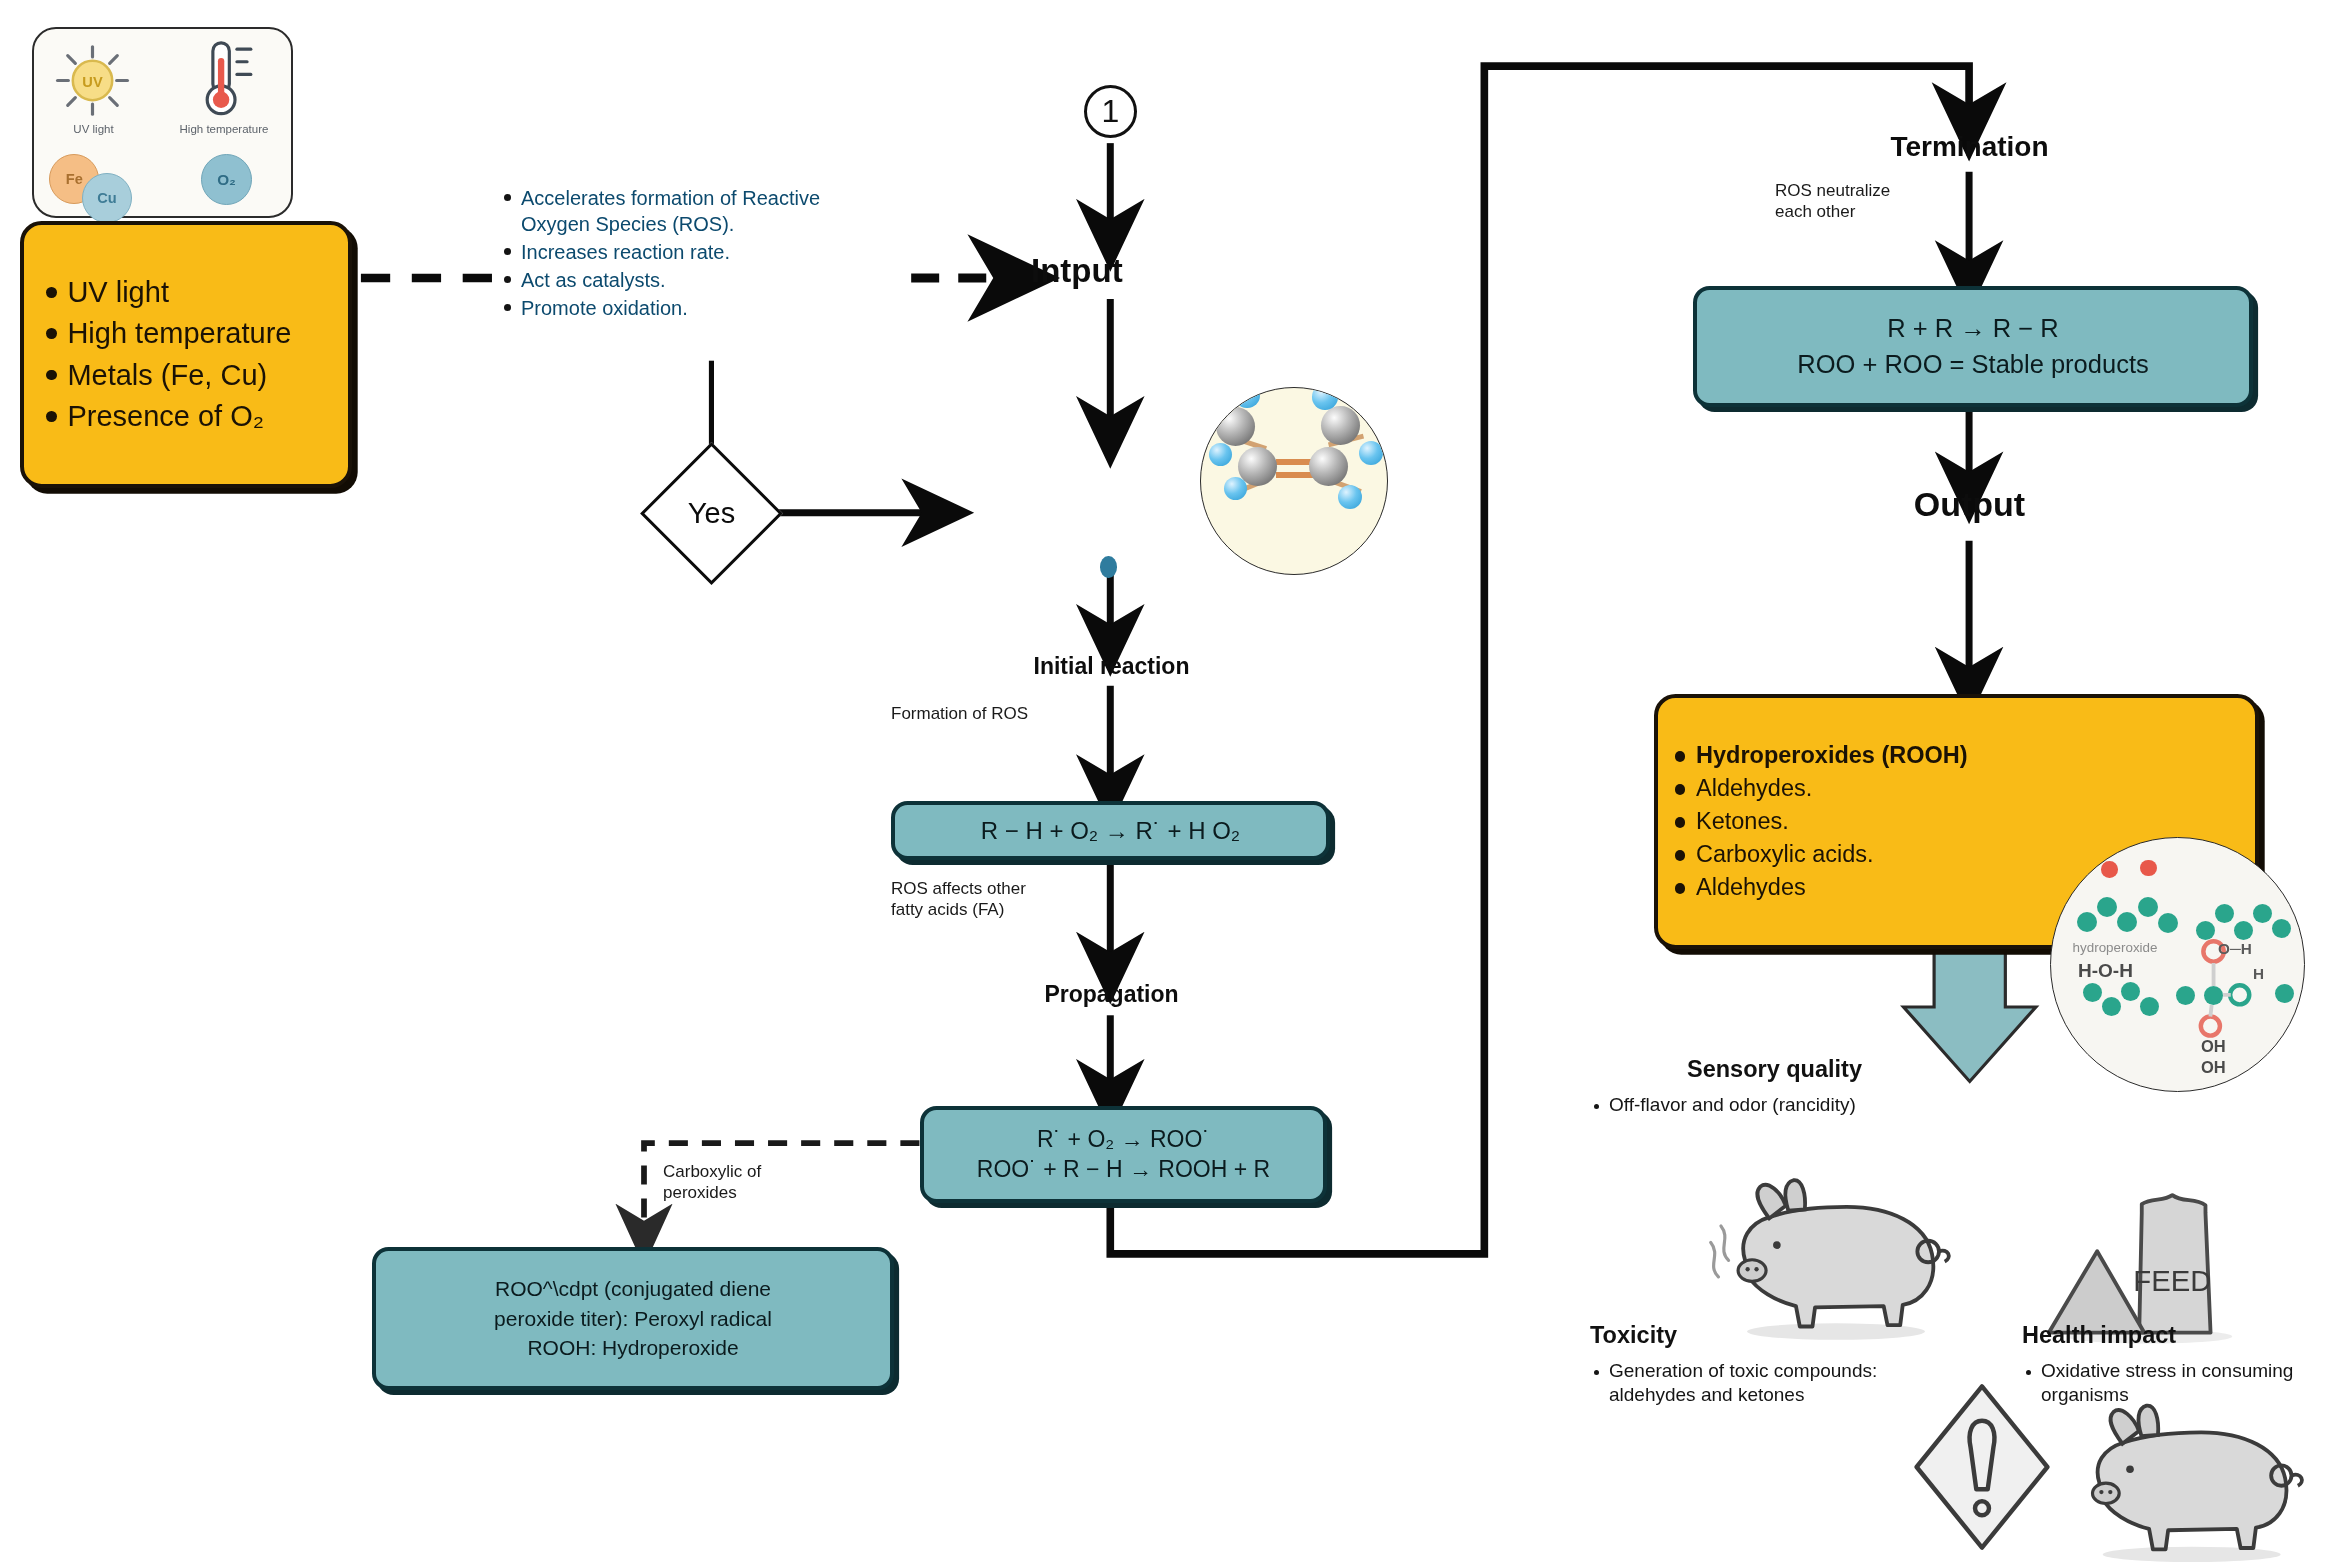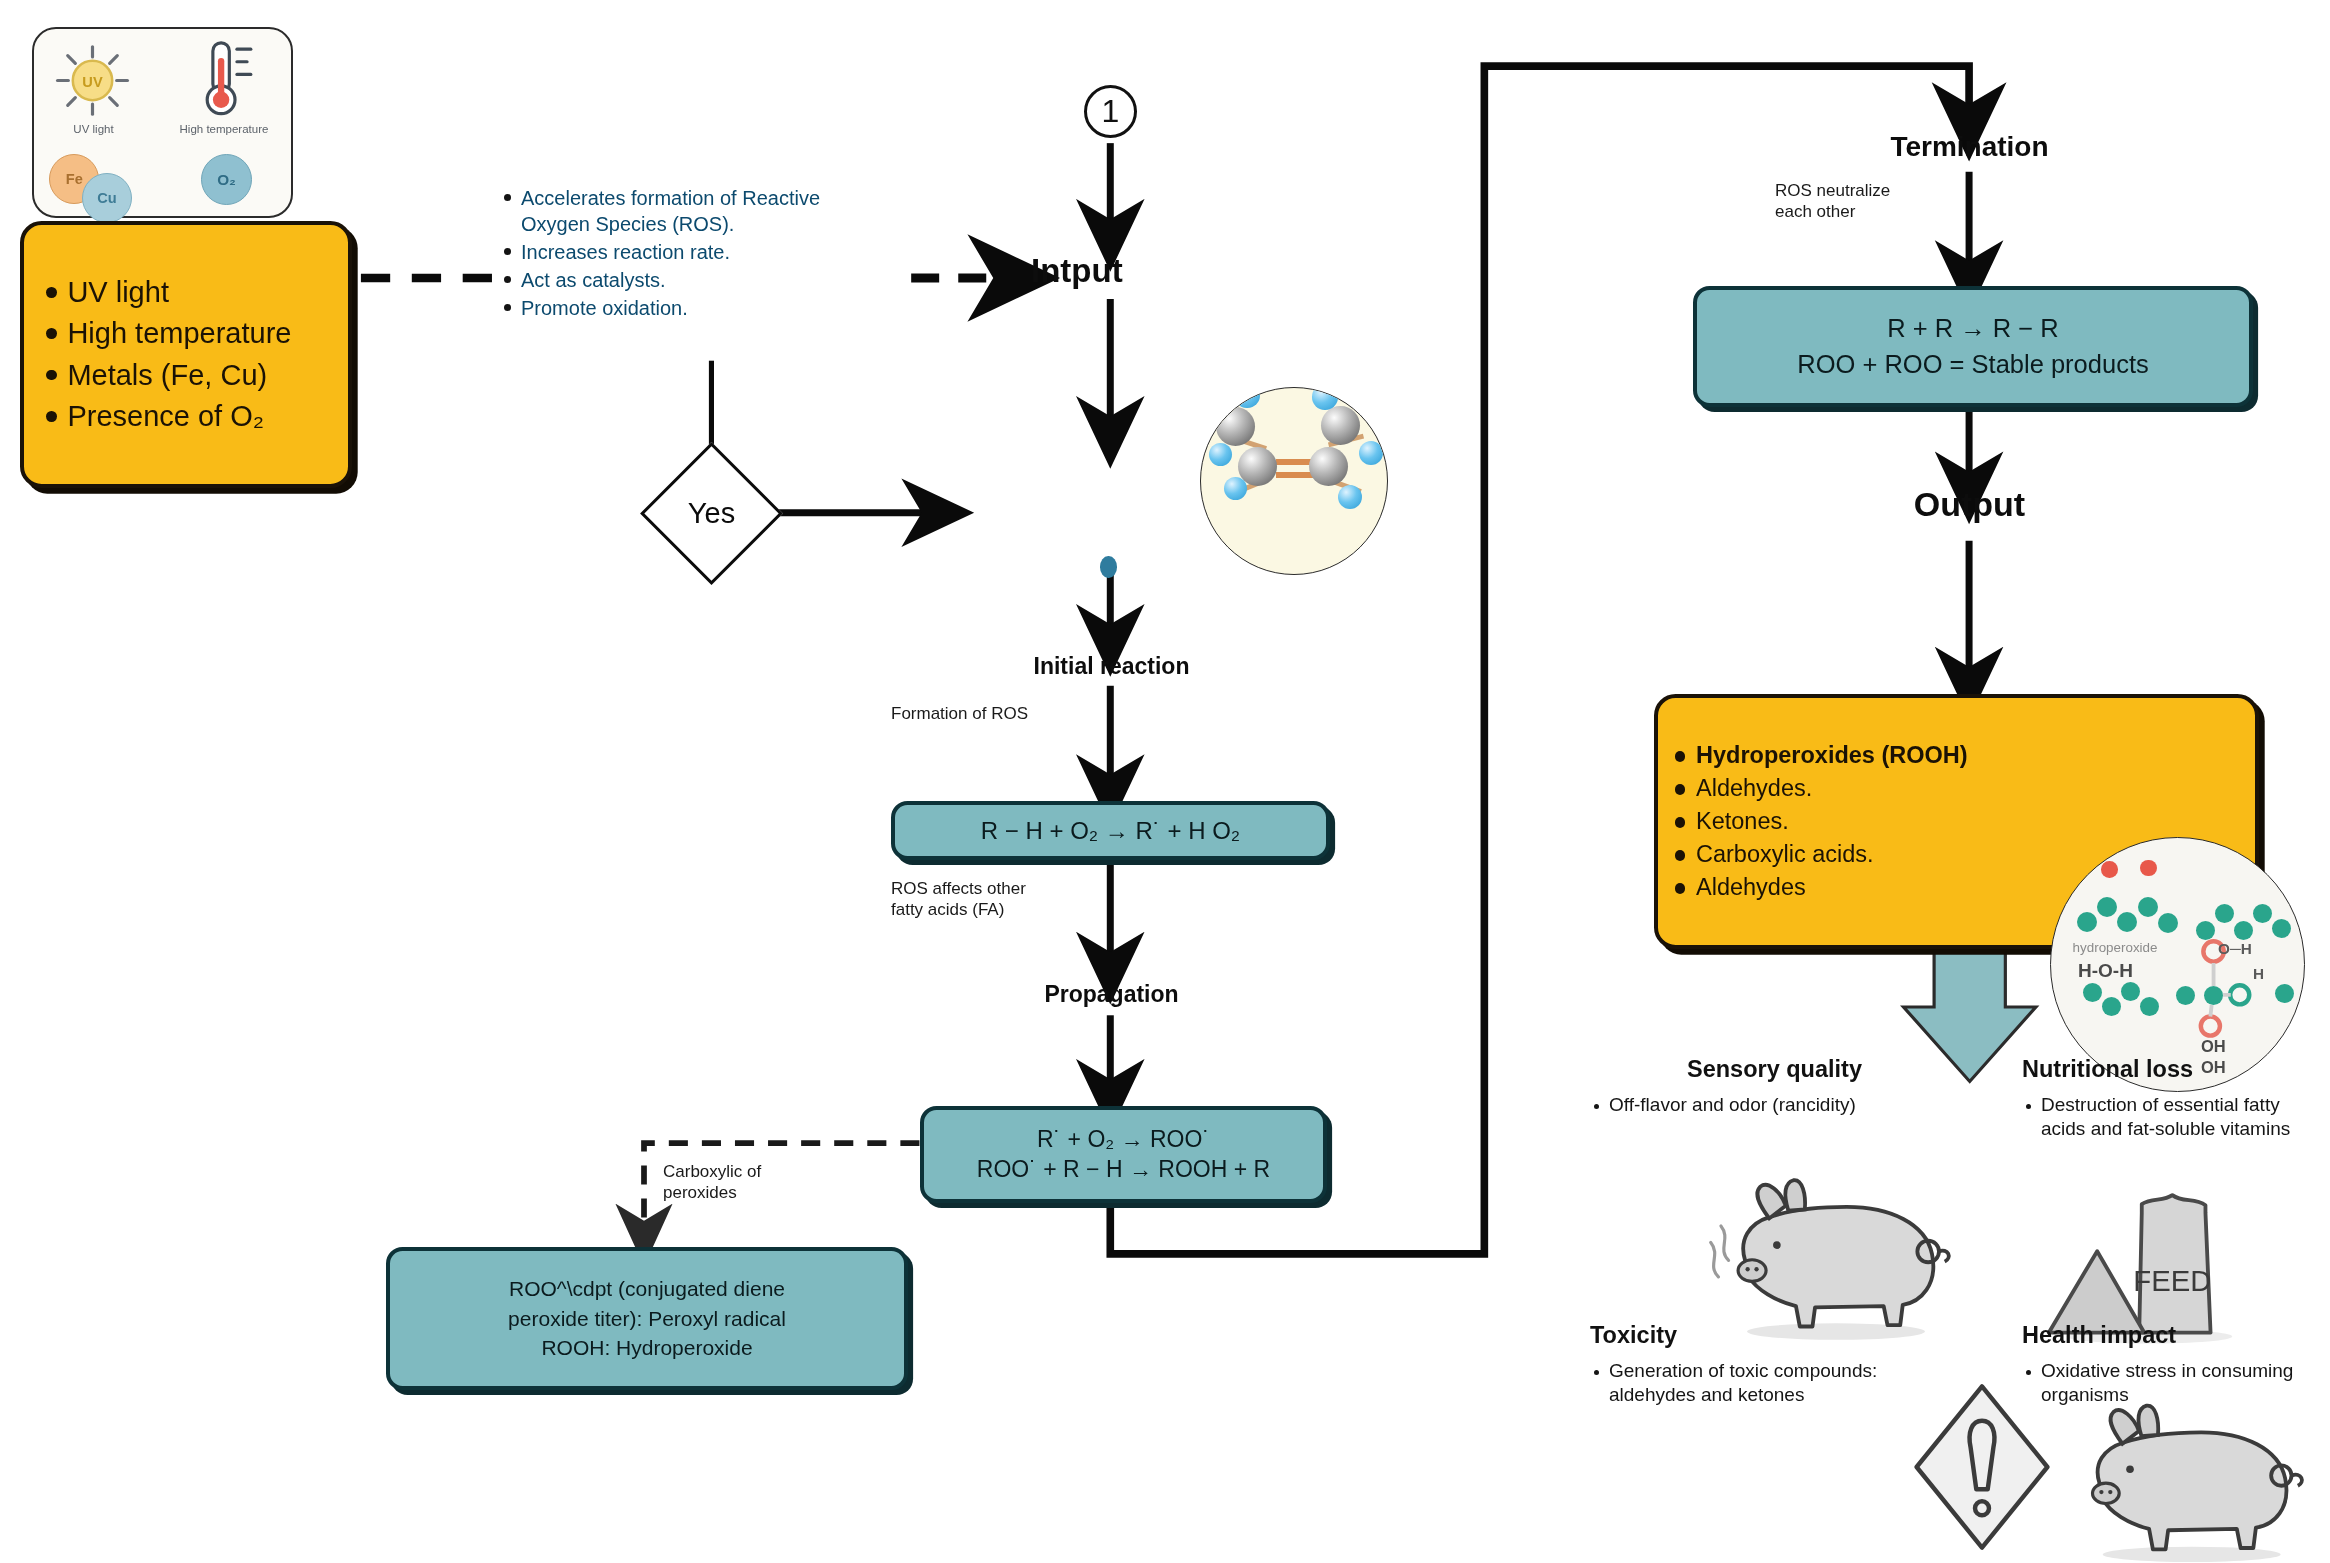--- a/index.html
+++ b/index.html
@@ -246,21 +246,21 @@
   <div class="abs teal-box" style="left:920px;top:1106px;width:407px;height:97px;">
     <div class="eqline" style="font-size:23px;margin-bottom:3.8px;">R˙ + O₂ → ROO˙</div>
     <div class="eqline" style="font-size:23px;">ROO˙ + R − H → ROOH + R</div>
   </div>
 
   <div class="abs small-note" style="left:663px;top:1162px;font-size:17px;">
     <div>Carboxylic of</div>
     <div>peroxides</div>
   </div>
 
-  <div class="abs teal-box" style="left:386px;top:1247px;width:522px;height:143px;">
+  <div class="abs teal-box" style="left:372px;top:1247px;width:522px;height:143px;">
     <div style="font-size:21px;color:#0b1b1e;">ROO^\cdpt (conjugated diene</div>
     <div style="font-size:21px;color:#0b1b1e;margin-top:5.1px;">peroxide titer):  Peroxyl radical</div>
     <div style="font-size:21px;color:#0b1b1e;margin-top:5.1px;">ROOH: Hydroperoxide</div>
   </div>
 
   <div class="abs ttl-bold" style="left:1788px;top:131px;width:363px;text-align:center;font-size:28px;">Termination</div>
   <div class="abs small-note" style="left:1775px;top:181px;font-size:17px;">
     <div>ROS neutralize</div>
     <div>each other</div>
   </div>
@@ -343,26 +343,20 @@
       <circle cx="122" cy="126" r="6" fill="#3b3b3b"></circle>
       <circle cx="360" cy="136" r="17" fill="none" stroke="#3b3b3b" stroke-width="6"></circle>
       <path d="M376,136 C392,130 398,146 386,152" fill="none" stroke="#3b3b3b" stroke-width="6"></path>
       <g fill="none" stroke="#9a9a9a" stroke-width="5" stroke-linecap="round">
         <path d="M46,150 C28,132 50,116 34,96"></path>
         <path d="M30,176 C12,158 34,142 18,122"></path>
       </g>
     </svg>
   </div>
 
-  <div class="abs" style="left:2022px;top:1056px;width:299px;">
-    <div class="sec-h" style="font-size:23.5px;margin-bottom:10.2px;">Nutritional loss</div>
-    <ul class="sec-b" style="font-size:19px;margin:0;padding:0;">
-      <li>Destruction of essential fatty acids and fat-soluble vitamins</li>
-    </ul>
-  </div>
   <div class="abs" style="left:2036px;top:1176px;width:223px;height:172px;">
     <svg viewBox="0 0 350 270" width="223" height="172">
       <ellipse cx="178" cy="252" rx="130" ry="11" fill="#ececec"></ellipse>
       <path d="M92,58 L92,44 C108,34 126,40 140,30 C156,42 176,34 192,46 L192,58
                L200,246 L88,246 Z" fill="#d6d6d6" stroke="#4a4a4a" stroke-width="6" stroke-linejoin="round" transform="translate(74,0)"></path>
       <path d="M20,246 L96,118 L170,246 Z" fill="#cccccc" stroke="#4a4a4a" stroke-width="6" stroke-linejoin="round"></path>
       <text x="214" y="180" text-anchor="middle" font-family="Liberation Sans, sans-serif" font-size="46" fill="#3a3a3a">FEED</text>
     </svg>
   </div>
 

